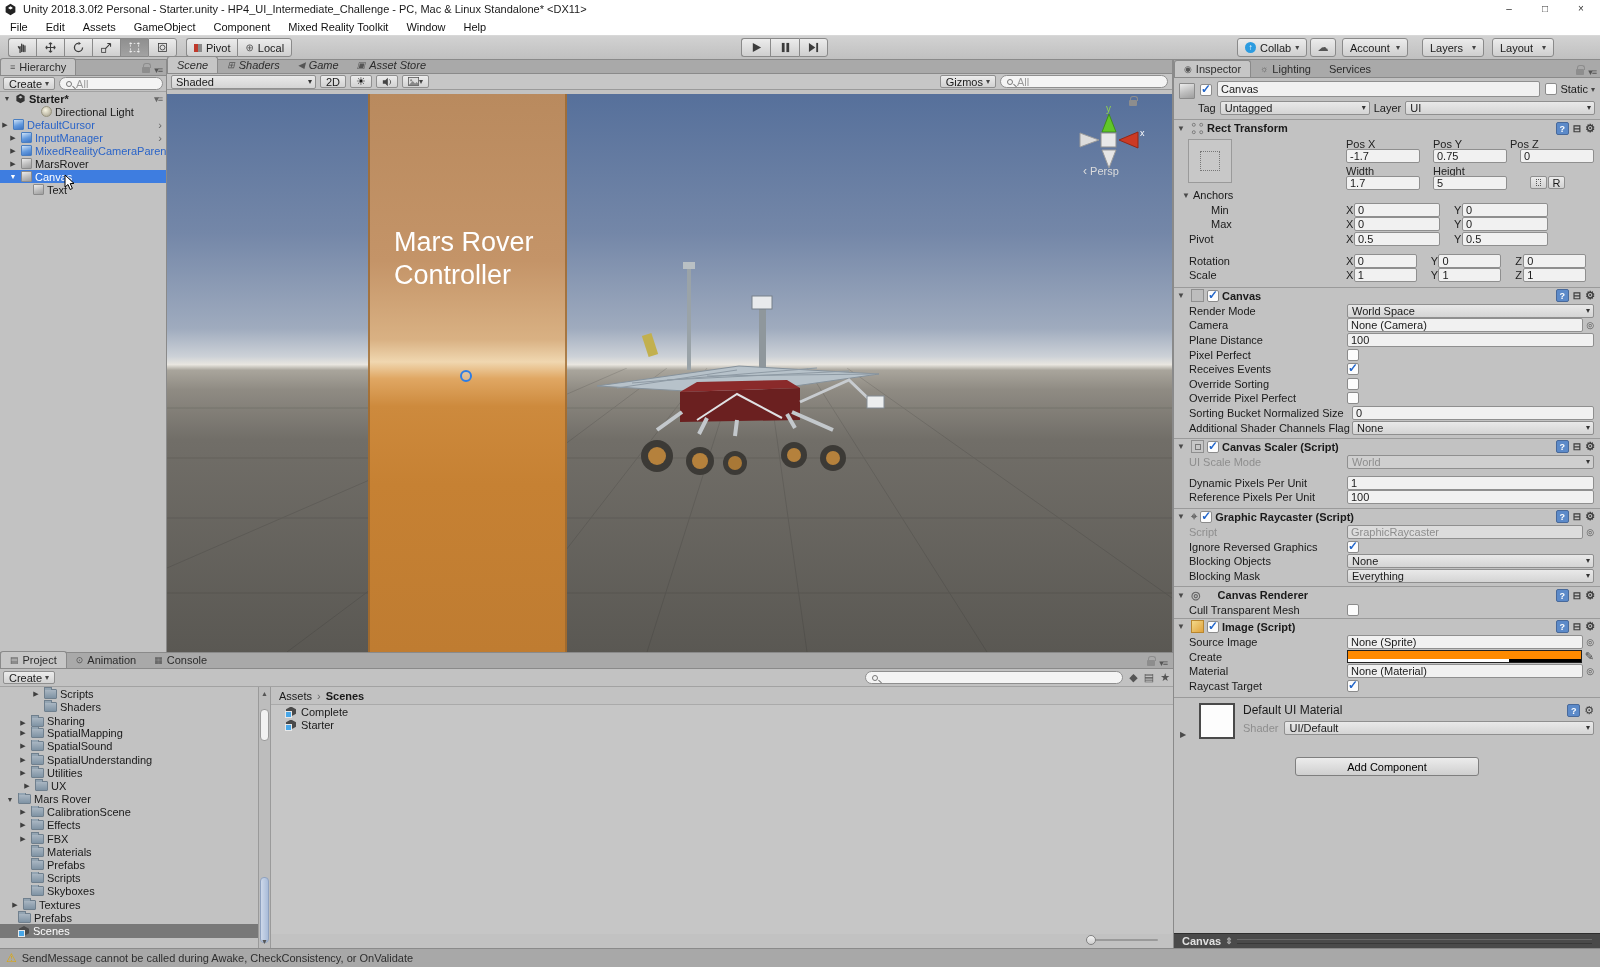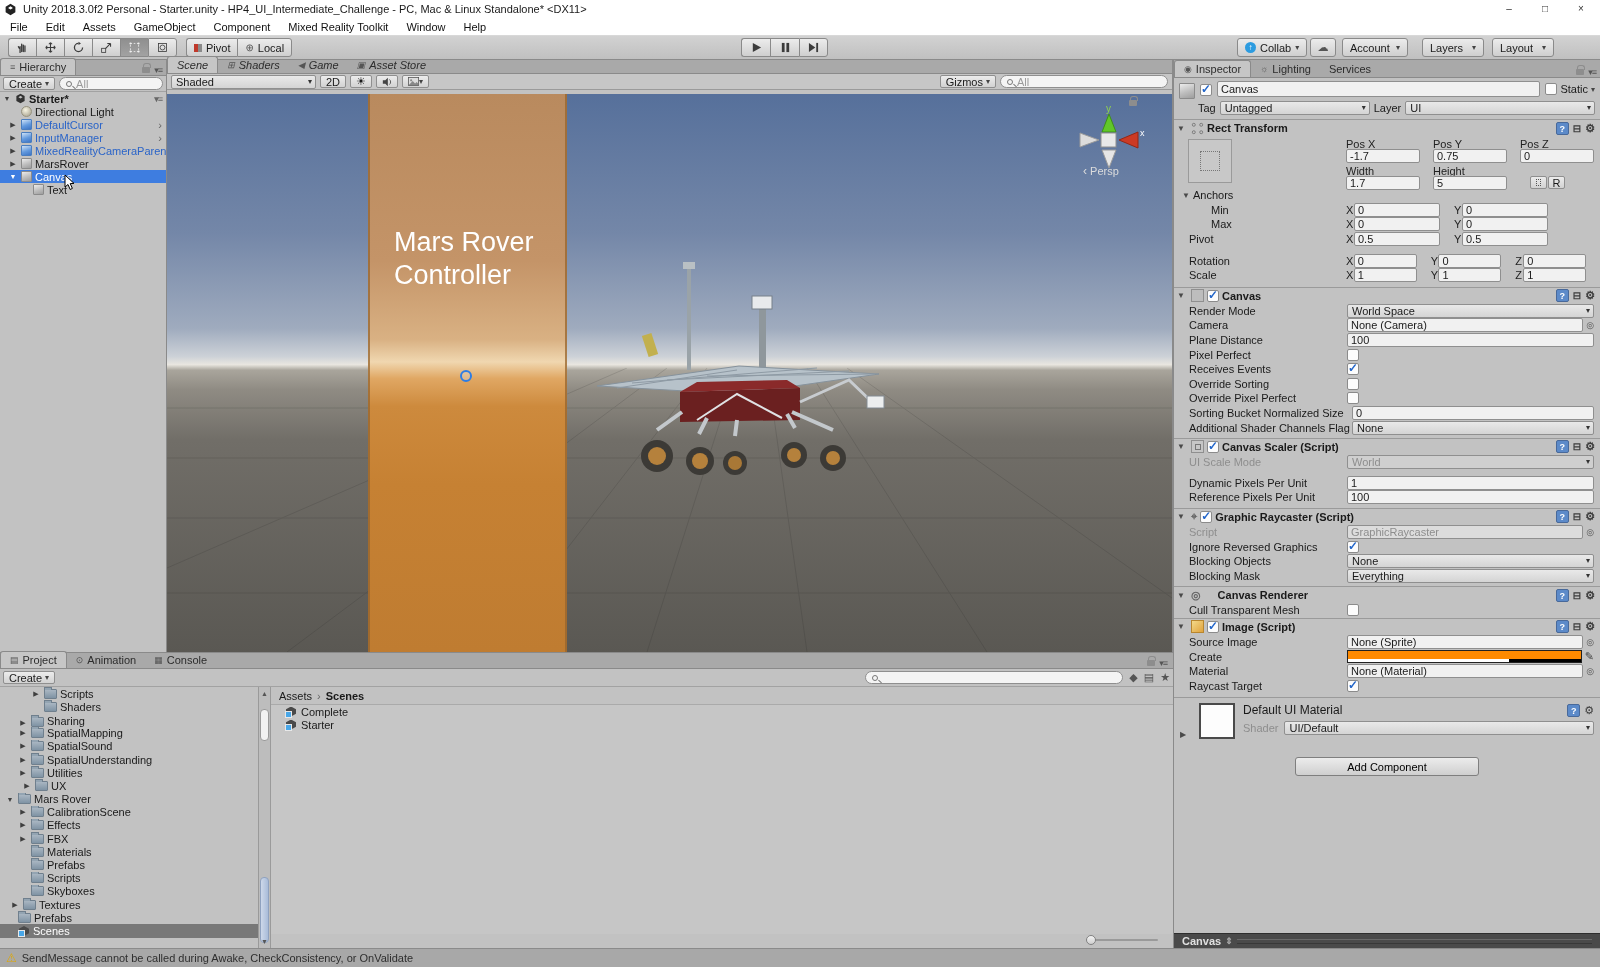--- a/index.html
+++ b/index.html
@@ -287,26 +287,26 @@
     </div>
     <div class="hrow" style="padding-left:2px; font-weight:bold;">
       <span class="exp">▼</span>
       <svg width="11" height="11" viewBox="0 0 16 16">
           <path d="M8 1 L14 4.5 L14 11.5 L8 15 L2 11.5 L2 4.5 Z M8 4 L5 6 L8 8 L11 6 Z" fill="#333"></path>
         </svg>
       <span>Starter*</span>
       <span class="chev panel-menu">▾≡</span>
     </div>
     <div id="hier-items">
-        <div class="hrow" style="padding-left: 8px;">
+        <div class="hrow" style="padding-left: 8px; margin-left: 20px;">
           <span class="exp"></span>
           <span class="light-ic"></span>
           <span>Directional Light</span>
         </div>
-        <div class="hrow" style="padding-left: 8px;">
+        <div class="hrow" style="">
           <span class="exp">▶</span>
           <span class="cube blue"></span>
           <span class="blue-label">DefaultCursor</span>
           <span class="chev">›</span>
         </div>
         <div class="hrow" style="padding-left: 8px;">
           <span class="exp">▶</span>
           <span class="cube blue"></span>
           <span class="blue-label">InputManager</span>
           <span class="chev">›</span>
@@ -497,21 +497,21 @@
           <span class="preset-ic">⊟</span>
           <span class="gear-ic">⚙</span>
         </span>
     </div>
     <div class="rt-grid">
       <span class="abs" style="left:14px; top:3px; width:44px; height:44px; background:#cicic1; border:1px solid #9a9a9a; background:#c8c8c8;">
         <span class="abs" style="left:11px; top:11px; width:20px; height:20px; border:1px dotted #777;"></span>
       </span>
       <span class="rt-col-label" style="left:172px; top:2px;">Pos X</span>
       <span class="rt-col-label" style="left:259px; top:2px;">Pos Y</span>
-      <span class="rt-col-label" style="left:346px; top:2px;">Pos Z</span>
+      <span class="rt-col-label" style="left:336px; top:2px;">Pos Z</span>
       <span class="tf rt-field" style="left:172px; top:13px;">-1.7</span>
       <span class="tf rt-field" style="left:259px; top:13px;">0.75</span>
       <span class="tf rt-field" style="left:346px; top:13px;">0</span>
       <span class="rt-col-label" style="left:172px; top:29px;">Width</span>
       <span class="rt-col-label" style="left:259px; top:29px;">Height</span>
       <span class="tf rt-field" style="left:172px; top:40px;">1.7</span>
       <span class="tf rt-field" style="left:259px; top:40px;">5</span>
       <span class="mini-btn abs" style="left:356px; top:40px; width:17px">
           <span style="width:7px;height:7px;border:1px dotted #555;display:inline-block"></span>
         </span>

